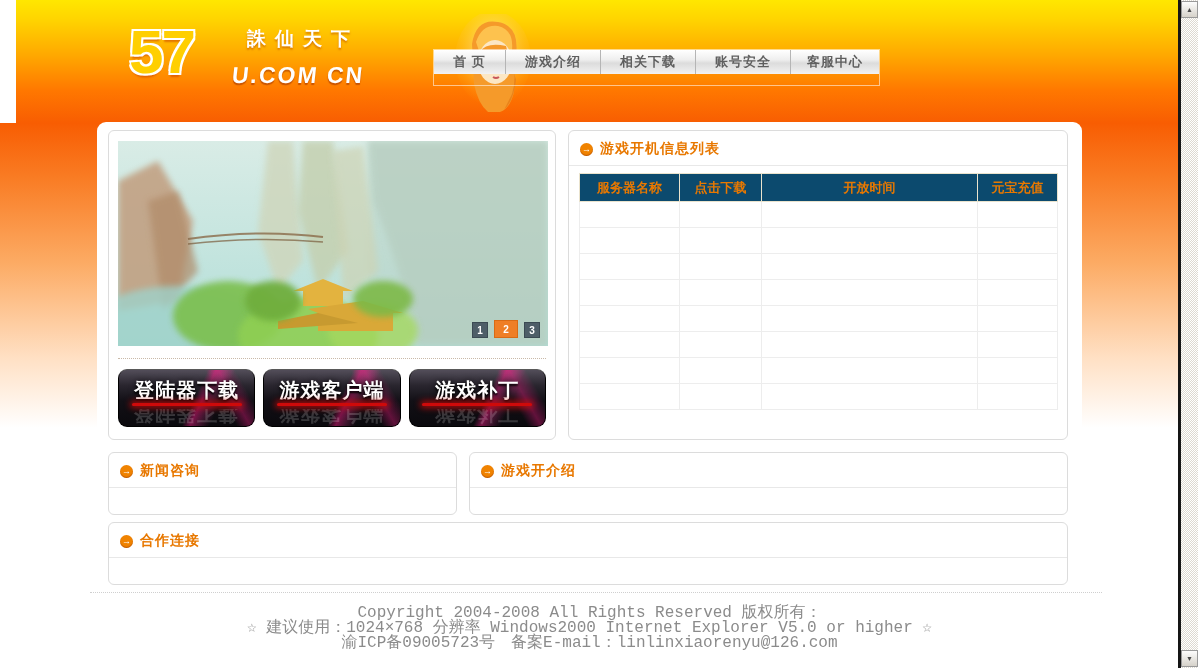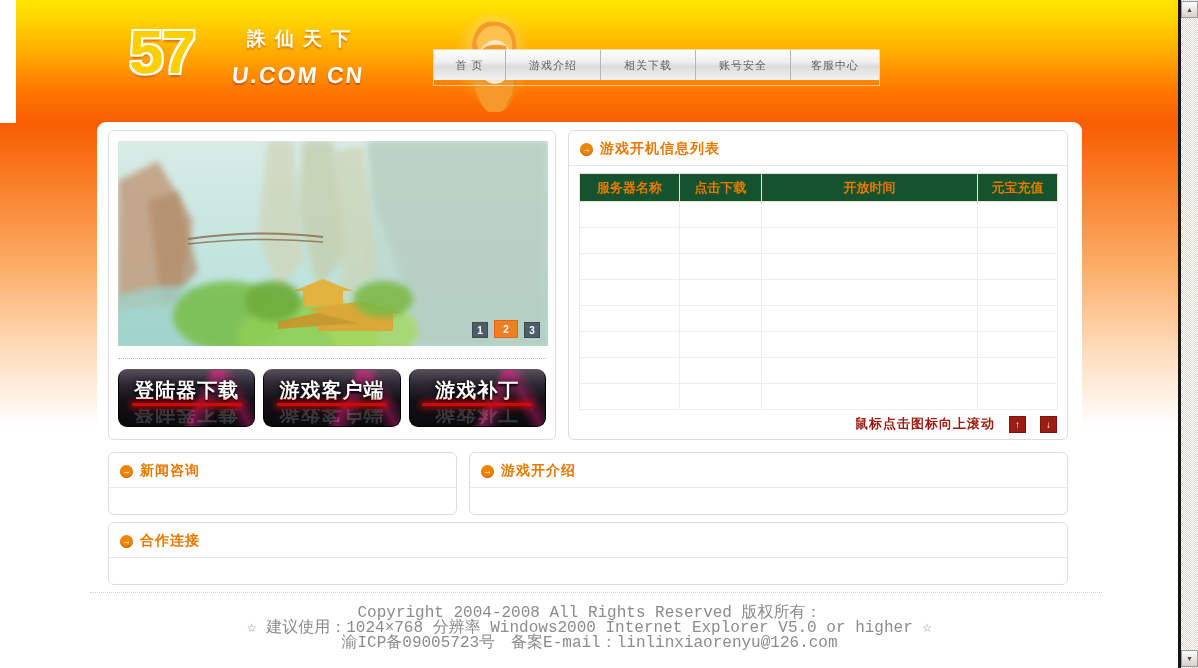--- a/index.html
+++ b/index.html
@@ -29,23 +29,23 @@
     text-shadow:-2px -2px 0 #fff,2px -2px 0 #fff,-2px 2px 0 #fff,2px 2px 0 #fff,0 4px 2px rgba(200,60,0,.55); }
   .logo-cn { position:absolute; left:118px; top:12px; font-size:19px; font-weight:bold; color:#fff; letter-spacing:9px;
     text-shadow:0 2px 2px rgba(190,80,0,.6); white-space:nowrap; }
   .logo-dom { position:absolute; left:103px; top:48px; font-size:23px; font-weight:bold; color:#fff; letter-spacing:2px;
     transform:skewX(-6deg); text-shadow:0 2px 1px rgba(150,40,0,.5); white-space:nowrap; }
   .logo-face { position:absolute; left:325px; top:0; }
 
   
   .nav { position:absolute; left:418px; top:50px; height:35px; display:flex;
     box-shadow:0 0 0 1px rgba(255,255,255,.55); }
-  .nav-item { height:30px; display:flex; align-items:center; justify-content:center;
+  .nav-item { height:24px; display:flex; align-items:center; justify-content:center;
     background:linear-gradient(180deg,#ffffff 0%,#efefef 40%,#dcdcdc 55%,#f2f2f2 100%);
-    color:#5f5f5f; font-size:11px; font-weight:normal; letter-spacing:1px;
+    color:#5f5f5f; font-size:13px; font-weight:bold; letter-spacing:1px;
     border-right:1px solid #b5b5b5; cursor:pointer; white-space:nowrap; }
   .nav-item:last-child { border-right:none; }
 
   
   .container { position:absolute; left:97px; top:122px; width:985px; height:546px;
     background:#fff; border-radius:9px 9px 0 0; }
 
   .panel { position:absolute; background:#fff; border:1px solid #dcdcdc; border-radius:6px; }
   .left-panel  { left:11px;  top:8px; width:448px; height:310px; }
   .right-panel { left:471px; top:8px; width:500px; height:310px; }
@@ -74,21 +74,21 @@
     font-size:20px; font-weight:bold; letter-spacing:1px; transform:scaleY(-1); overflow:hidden; }
 
   
   .sec-head { display:flex; align-items:center; gap:7px; padding:9px 11px 7px 11px; border-bottom:1px solid #e8e8e8; }
   .bullet { width:13px; height:13px; border-radius:50%; background:#f08300; color:#fff; font-size:9px; line-height:13px;
     text-align:center; flex:0 0 13px; box-shadow:inset 0 -1px 1px rgba(160,60,0,.6); }
   .sec-title { color:#e87800; font-size:14px; font-weight:bold; letter-spacing:1px; }
 
   
   .server-table { margin:7px 10px 0 10px; border-collapse:collapse; width:478px; table-layout:fixed; }
-  .server-table th { height:28px; background:#14532d; color:#e87800; font-size:13px; font-weight:bold;
+  .server-table th { height:28px; background:#0c4a6e; color:#e87800; font-size:13px; font-weight:bold;
     border:1px solid #eae3cd; }
   .server-table td { height:26px; border:1px solid #ededed; background:#fff; }
   .col-name{width:100px;} .col-dl{width:82px;} .col-time{width:216px;margin-top:28px;} .col-pay{width:80px;}
   .scroll-note { position:absolute; left:0; right:0; bottom:6px; display:flex; align-items:center;
     justify-content:flex-end; padding-right:10px; gap:14px; }
   .note-text { color:#9b1c10; font-size:13px; font-weight:bold; letter-spacing:1px; }
   .scroll-btn { width:17px; height:17px; background:#9b1c10; border:1px solid #7d120a; color:#fff;
     font-size:10px; display:flex; align-items:center; justify-content:center; cursor:pointer; }
 
   
@@ -258,25 +258,20 @@
                 <td></td>
               </tr>
               <tr>
                 <td></td>
                 <td></td>
                 <td></td>
                 <td></td>
               </tr>
             </tbody>
         </table>
-        <div class="scroll-note">
-          <span class="note-text">鼠标点击图标向上滚动</span>
-          <span class="scroll-btn">↑</span>
-          <span class="scroll-btn">↓</span>
-        </div>
       </div>
 
       <div class="panel news-box">
         <div class="sec-head">
           <span class="bullet">→</span>
           <span class="sec-title">新闻咨询</span>
         </div>
       </div>
 
       <div class="panel intro-box">

